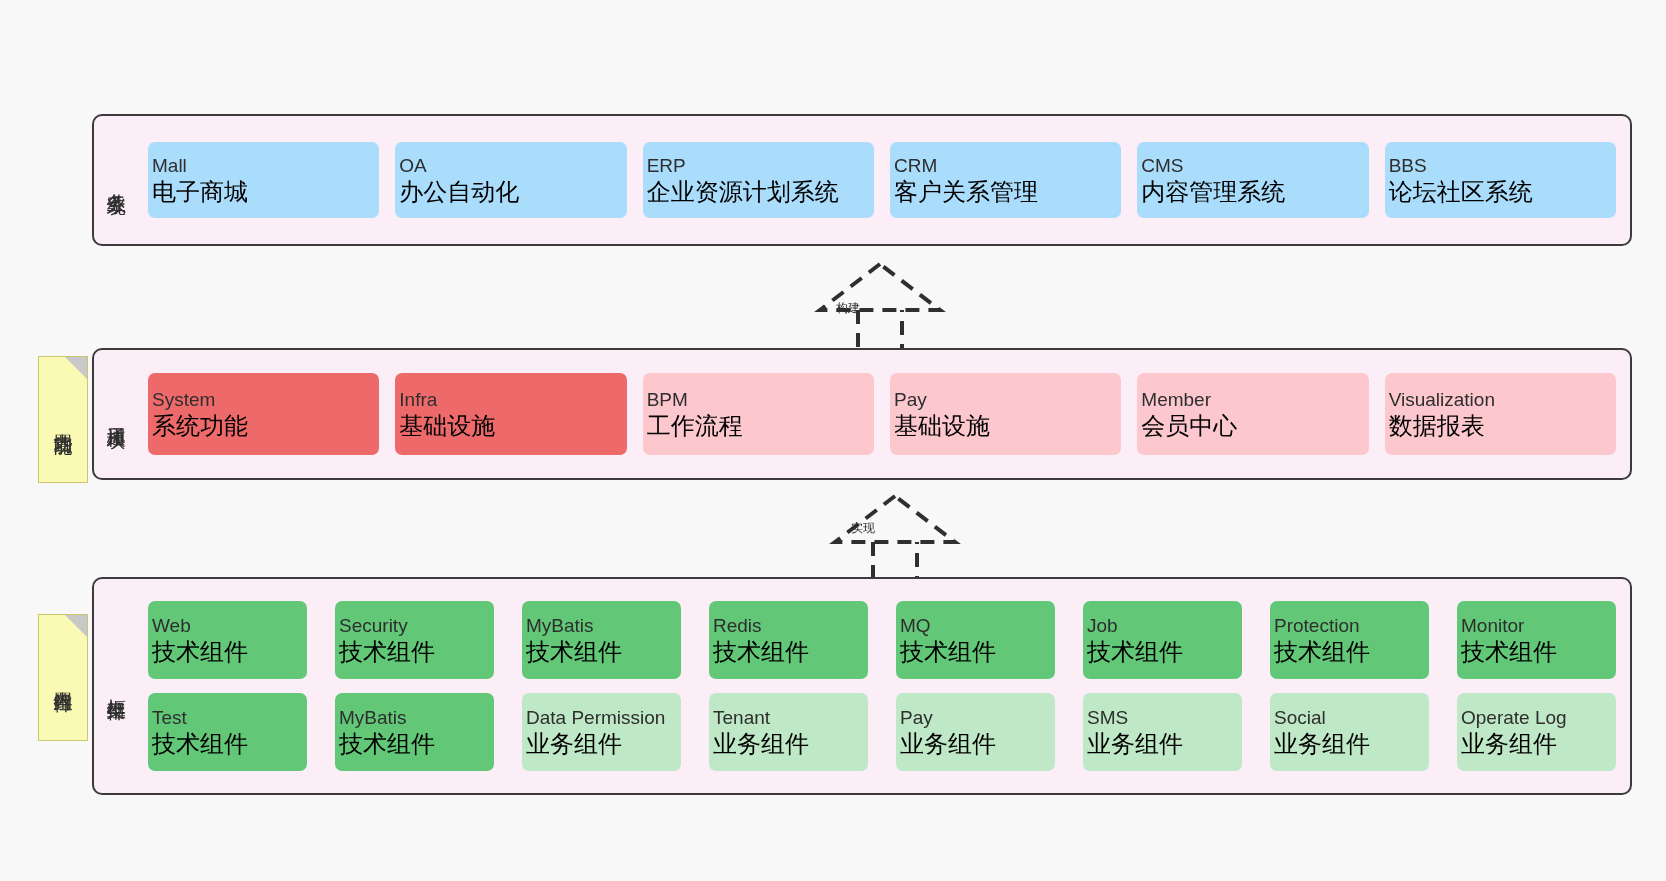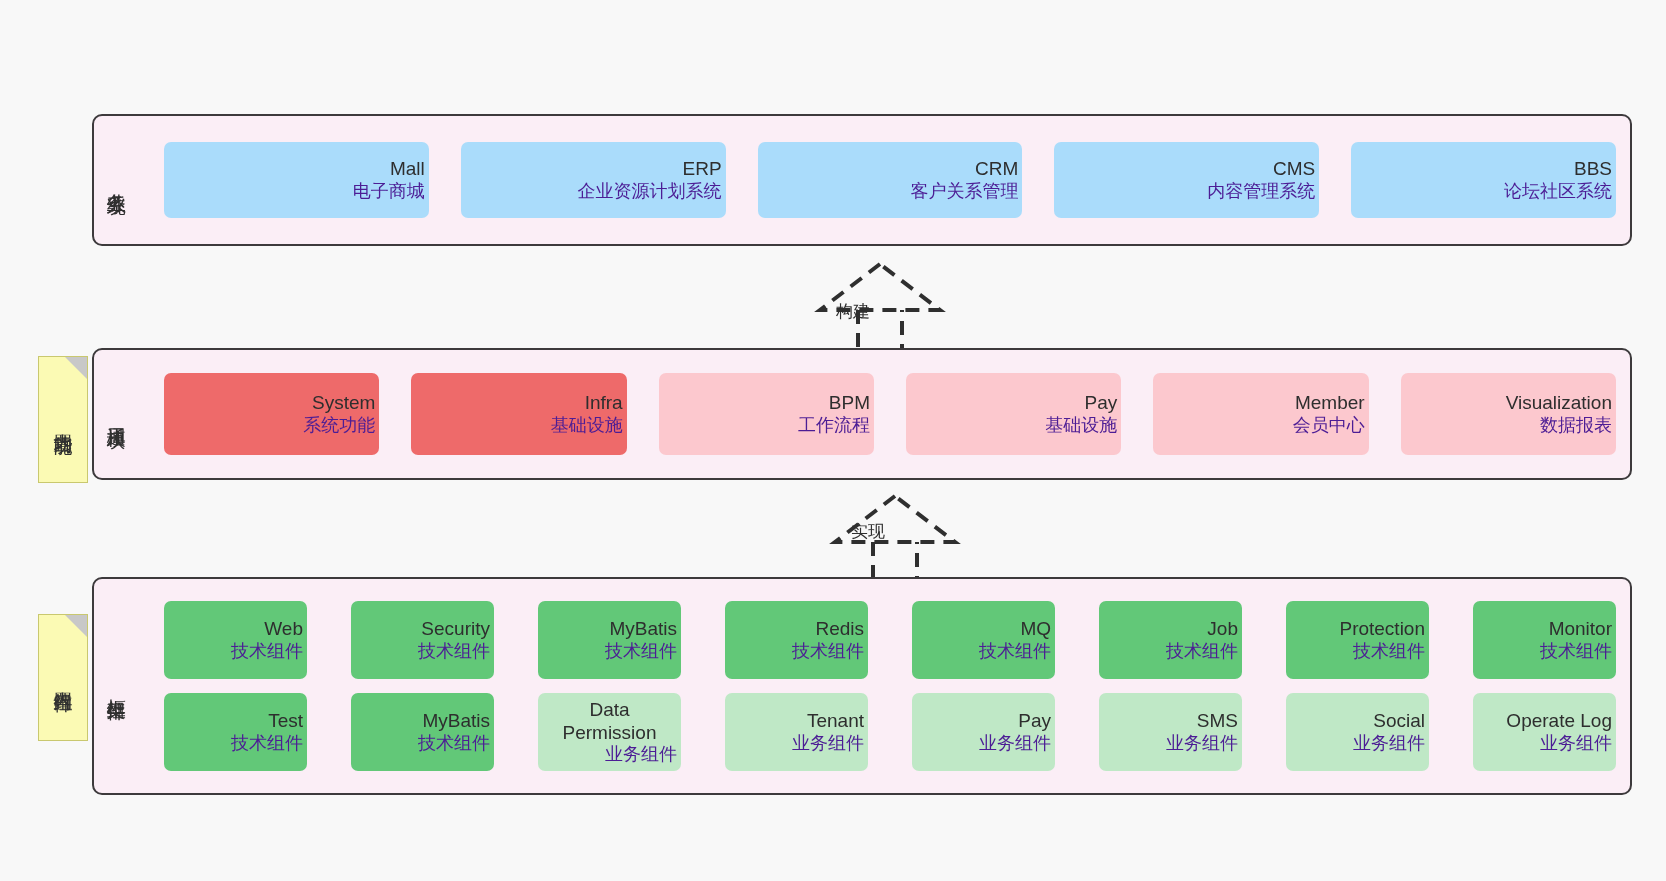--- a/index.html
+++ b/index.html
@@ -65,34 +65,33 @@
     align-items: stretch;
   }
 
   
   .card {
     flex: 1 1 0;
     box-sizing: border-box;
     border-radius: 7px;
     display: flex;
     flex-direction: column;
-    align-items: flex-end;
+    align-items: flex-start;
     justify-content: center;
     text-align: center;
     line-height: 1.22;
     padding: 6px 4px;
-    margin-left: 16px;
   }
   .card .title-en {
     font-size: 19px;
     color: #2e2e2e;
   }
   .card .title-cn {
-    font-size: 18px;
-    color: #4c1d95;
+    font-size: 24px;
+    color: #000000;
   }
   .band-business .card { height: 76px; }
   .band-modules .card  { height: 82px; }
   .band-frame .card    { height: 78px; }
 
   .c-blue       { background: #aadcfb; }
   .c-red        { background: #ee6a6a; }
   .c-pink       { background: #fcc8ce; }
   .c-green      { background: #62c878; }
   .c-lightgreen { background: #bfe8c6; }
@@ -122,37 +121,41 @@
     background: #c8c8c8;
     clip-path: polygon(0 0, 100% 100%, 100% 0);
   }
 
   
   .connector {
     position: absolute;
   }
   .connector .conn-label {
     position: absolute;
-    font-size: 17px;
+    font-size: 12px;
     color: #2f2f2f;
     white-space: nowrap;
     background: transparent;
   }
 </style>
 </head>
 <body>
 
 <div class="canvas">
 
   <div class="band band-business" style="left:92px; top:114px; width:1540px; height:132px;">
     <div class="band-title">业务系统</div>
     <div class="band-body">
       <div class="card c-blue">
         <span class="title-en">Mall</span>
         <span class="title-cn">电子商城</span>
+      </div>
+      <div class="card c-blue">
+        <span class="title-en">OA</span>
+        <span class="title-cn">办公自动化</span>
       </div>
       <div class="card c-blue">
         <span class="title-en">ERP</span>
         <span class="title-cn">企业资源计划系统</span>
       </div>
       <div class="card c-blue">
         <span class="title-en">CRM</span>
         <span class="title-cn">客户关系管理</span>
       </div>
       <div class="card c-blue">

